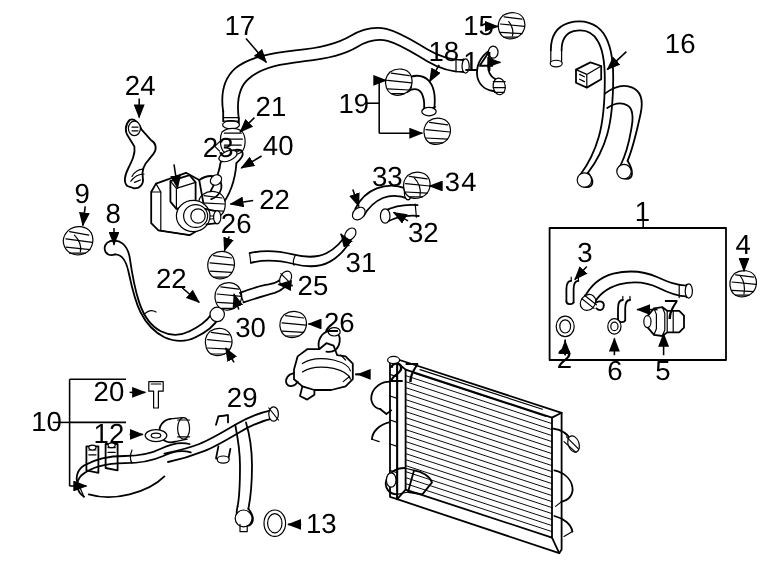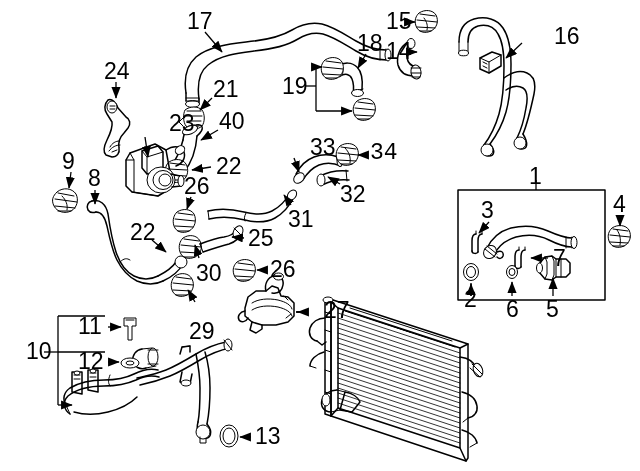--- a/index.html
+++ b/index.html
@@ -482,21 +482,21 @@
   <div class="lbl" style="left:529px;top:165px;">1</div>
   <div class="lbl" style="left:464px;top:288px;">2</div>
   <div class="lbl" style="left:481px;top:199px;">3</div>
   <div class="lbl" style="left:613px;top:193px;">4</div>
   <div class="lbl" style="left:546px;top:298px;">5</div>
   <div class="lbl" style="left:506px;top:298px;">6</div>
   <div class="lbl" style="left:553px;top:247px;">7</div>
   <div class="lbl" style="left:88px;top:167px;">8</div>
   <div class="lbl" style="left:62px;top:150px;">9</div>
   <div class="lbl" style="left:26px;top:340px;">10</div>
-  <div class="lbl" style="left:78px;top:315px;">11</div>
+  <div class="lbl" style="left:78px;top:315px;">20</div>
   <div class="lbl" style="left:78px;top:350px;">12</div>
   <div class="lbl" style="left:255px;top:425px;">13</div>
   <div class="lbl" style="left:386px;top:40px;text-align:center;">14</div>
   <div class="lbl" style="left:386px;top:10px;">15</div>
   <div class="lbl" style="left:524px;top:25px;margin-left:30px;">16</div>
   <div class="lbl" style="left:187px;top:10px;">17</div>
   <div class="lbl" style="left:357px;top:32px;">18</div>
   <div class="lbl" style="left:282px;top:75px;">19</div>
   <div class="lbl" style="left:219px;top:110px;">40</div>
   <div class="lbl" style="left:213px;top:78px;">21</div>

